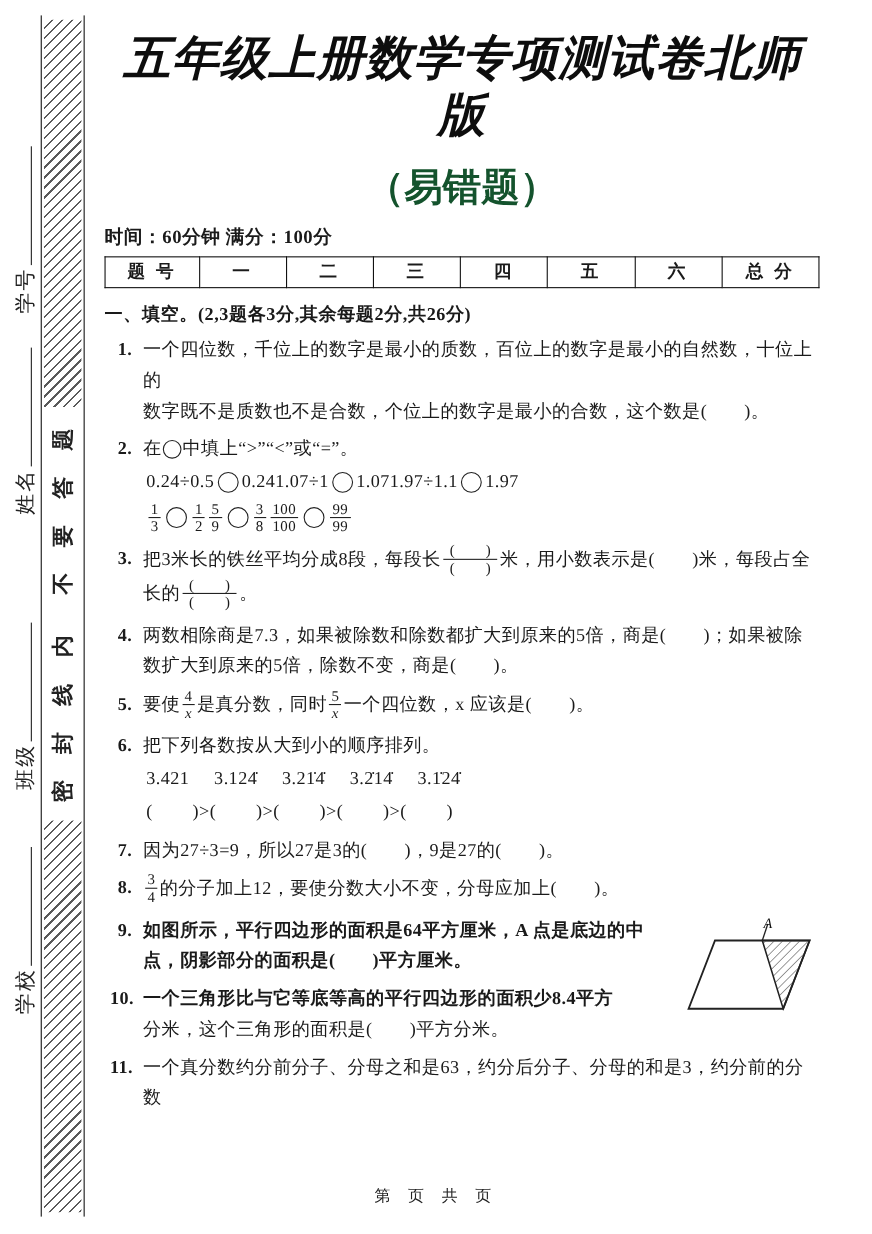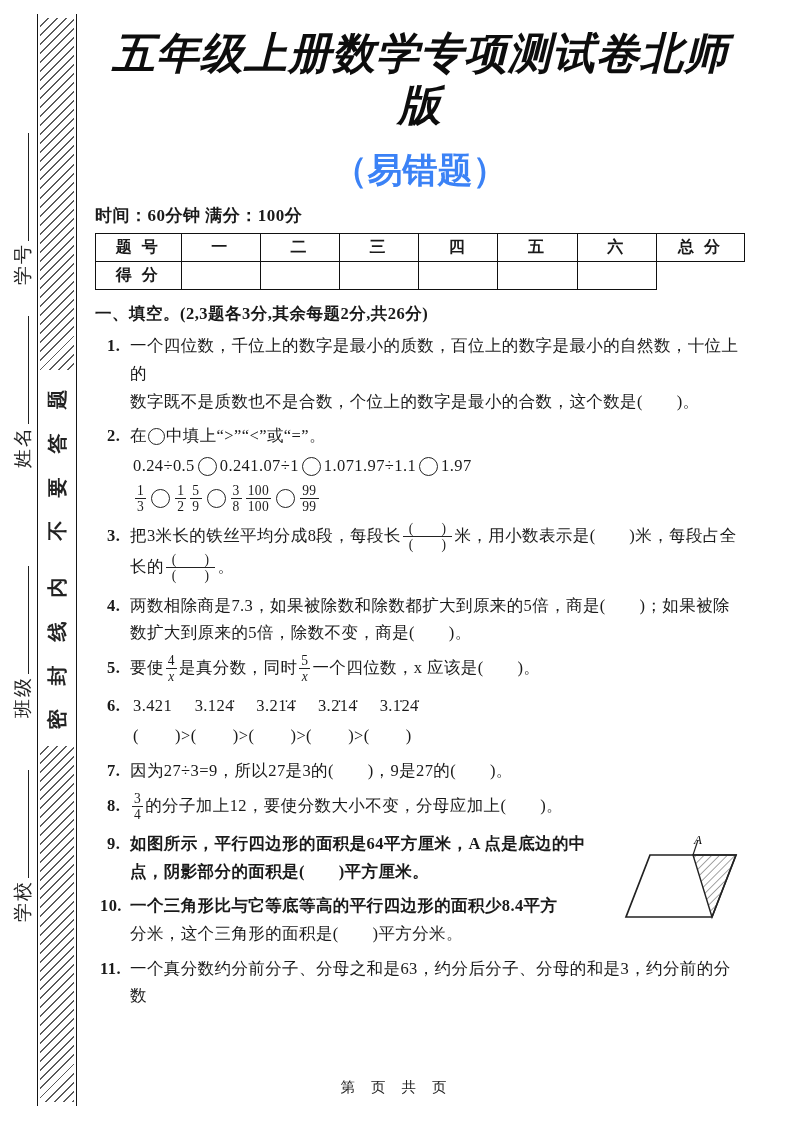--- a/index.html
+++ b/index.html
@@ -67,21 +67,21 @@
     letter-spacing:1px;
     color:#0d0d0d;
     font-style:italic;
   }
   .paper-subtitle {
     text-align:center;
     font-family:"Liberation Sans","DejaVu Sans",sans-serif;
     font-weight:900;
     font-size:35px;
     margin-top:16px;
-    color:#3b82f6;
+    color:#14532d;
   }
   .info-line {
     text-align:left;
     font-size:17px;
     font-weight:700;
     margin-top:10px;
     padding-right:4px;
     letter-spacing:0.5px;
   }
 
@@ -211,29 +211,20 @@
         <tr>
       <th class="col-first">题 号</th>
       <th>一</th>
       <th>二</th>
       <th>三</th>
       <th>四</th>
       <th>五</th>
       <th>六</th>
       <th class="col-last">总 分</th>
     </tr>
-    <tr>
-      <td>得 分</td>
-      <td></td>
-      <td></td>
-      <td></td>
-      <td></td>
-      <td></td>
-      <td></td>
-    </tr>
   </tbody>
     </table>
 
   <div class="section-heading">一、填空。(2,3题各3分,其余每题2分,共26分)</div>
 
   <div class="questions">
 
     <div class="q">
       <span class="qnum">1.</span>
       <span class="qline">一个四位数，千位上的数字是最小的质数，百位上的数字是最小的自然数，十位上的</span>
@@ -267,20 +258,21 @@
       <span class="qline">数扩大到原来的5倍，除数不变，商是(　　)。</span>
     </div>
 
     <div class="q">
       <span class="qnum">5.</span>
       <span class="qline"><span>要使</span><span class="frac"><span class="fn">4</span><span class="fd"><i>x</i></span></span><span>是真分数，同时</span><span class="frac"><span class="fn">5</span><span class="fd"><i>x</i></span></span><span>一个四位数，x 应该是(　　)。</span></span>
     </div>
 
     <div class="q">
       <span class="qnum">6.</span>
+      <span class="qline">把下列各数按从大到小的顺序排列。</span>
       <div class="numbers-row">
         <span class="num-item">3.421</span>
         <span class="num-item">3.124̇</span>
         <span class="num-item">3.21̇4̇</span>
         <span class="num-item">3.2̇14̇</span>
         <span class="num-item">3.1̇24̇</span>
       </div>
       <div class="order-row pre-space">(        )&gt;(        )&gt;(        )&gt;(        )&gt;(        )</div>
     </div>
 

